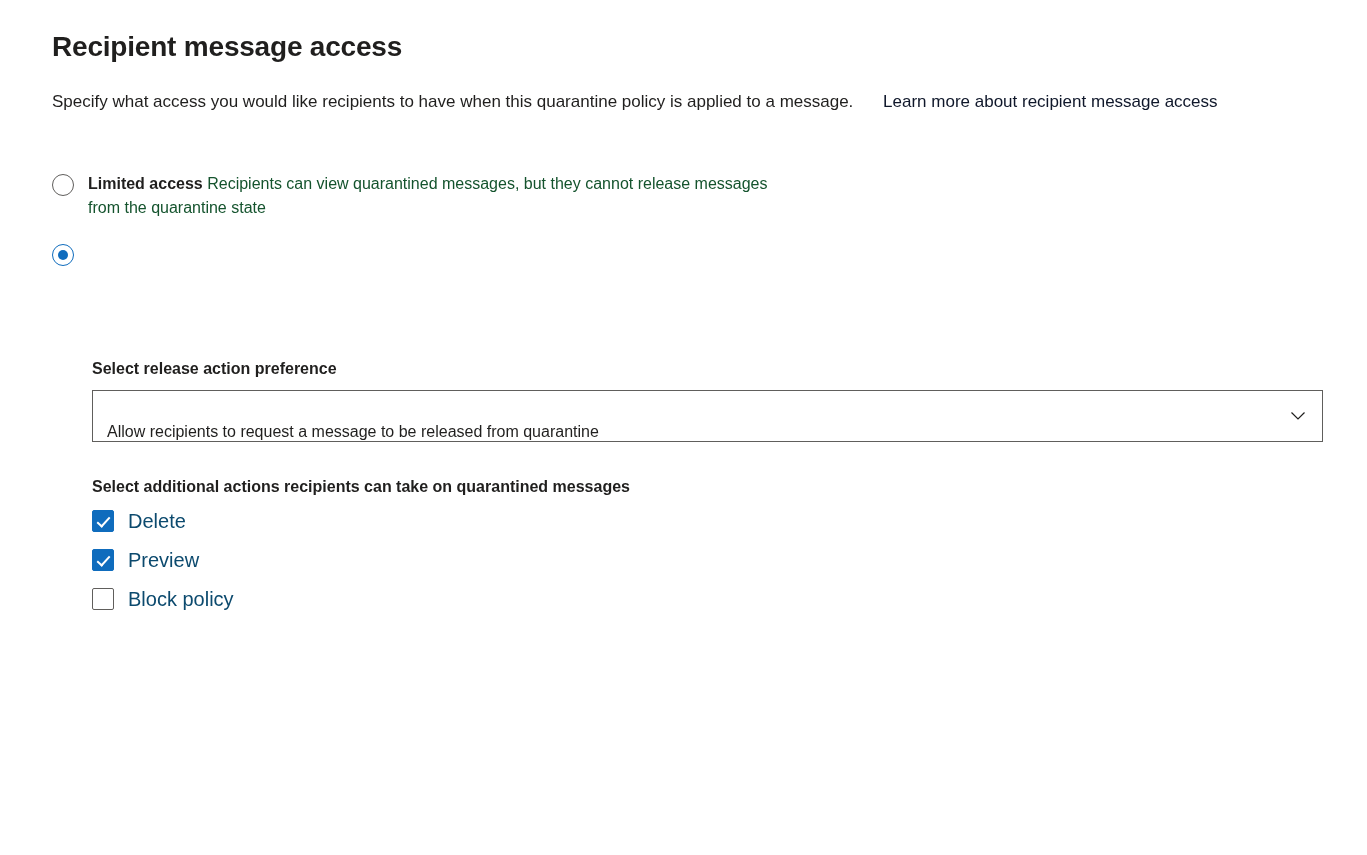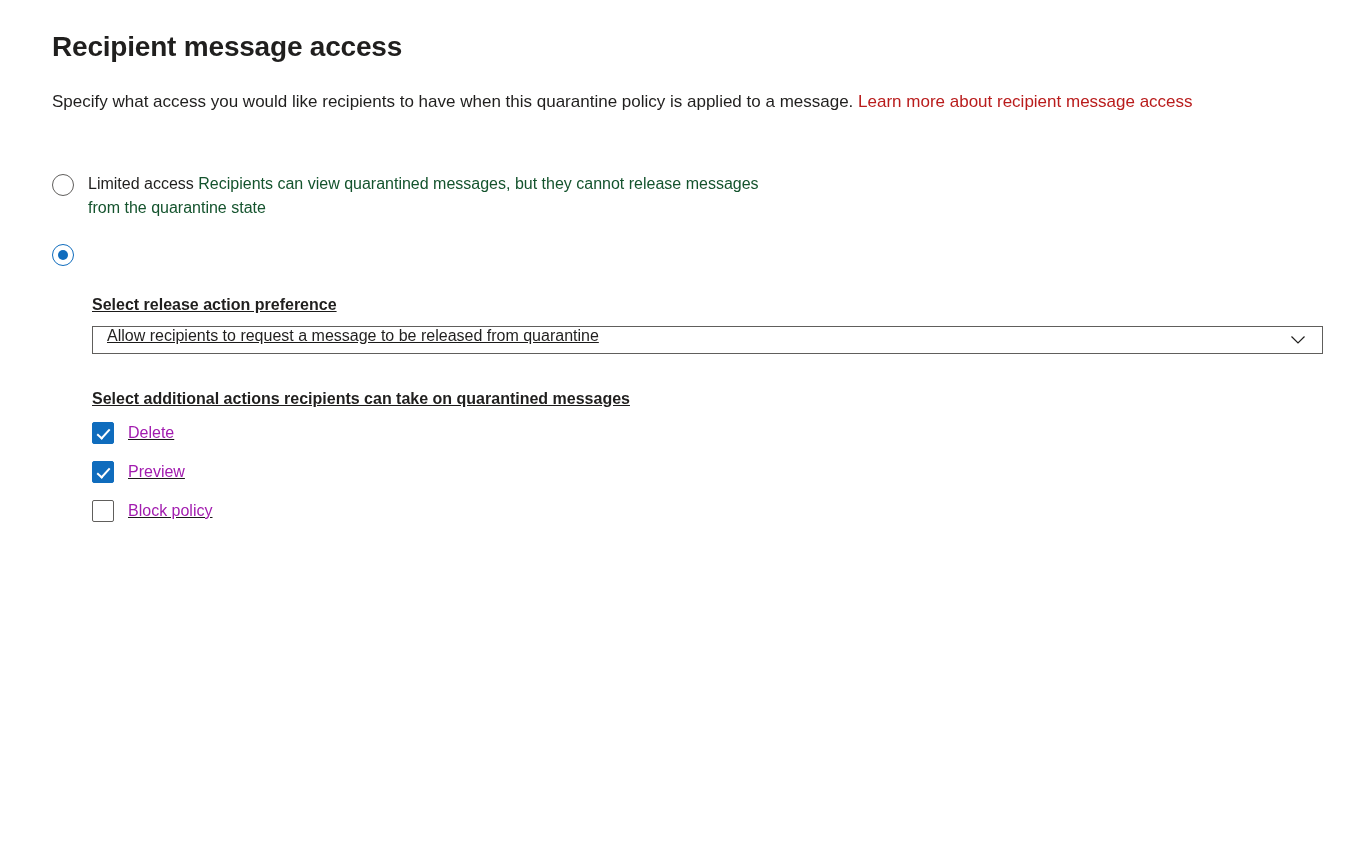--- a/index.html
+++ b/index.html
@@ -30,23 +30,24 @@
     line-height: 1.2;
   }
   .intro {
     font-size: 17px;
     line-height: 28px;
     color: #201f1e;
     max-width: 1275px;
     margin: 0 0 56px 0;
   }
   .link {
-    color: #b91c1c;
+    color: #0f172a;
     text-decoration: none;
     cursor: pointer;
+    margin-left: 25px;
   }
 
   .field-label {
     font-size: 16px;
     font-weight: bold;
     color: #201f1e;
     margin-bottom: 14px;
   }
   .req {
     color: #a4262c;
@@ -86,53 +87,52 @@
     width: 10px;
     height: 10px;
     margin-left: -5px;
     margin-top: -5px;
     border-radius: 50%;
     background: #0f6cbd;
   }
   .radio-texts { display: block; }
   .radio-title {
     font-size: 16px;
-    font-weight: normal;
+    font-weight: bold;
     color: #201f1e;
     line-height: 22px;
     margin-bottom: 2px;
   }
   .radio-desc {
     font-size: 16px;
     color: #14532d;
     line-height: 24px;
     font-weight: normal;
     white-space: pre-line;
   }
 
   .advanced-block {
-    margin-top: 30px;
+    margin-top: 94px;
     margin-left: 40px;
-    text-decoration: underline;
   }
   .sub-label {
     font-size: 16px;
     font-weight: bold;
     color: #201f1e;
     margin-bottom: 12px;
   }
   .dropdown {
     position: relative;
     box-sizing: border-box;
     width: 1231px;
-    height: 28px;
+    height: 52px;
     border: 1px solid #605e5c;
     background: #ffffff;
     display: flex;
-    align-items: flex-start;
+    align-items: flex-end;
     padding: 0 14px;
     font-size: 16px;
     color: #201f1e;
     cursor: pointer;
     margin-bottom: 36px;
   }
   .dropdown .chev {
     position: absolute;
     right: 16px;
     top: 50%;
@@ -170,22 +170,22 @@
     position: absolute;
     left: 7px;
     top: 3px;
     width: 5px;
     height: 11px;
     border: solid #ffffff;
     border-width: 0 2.2px 2.2px 0;
     transform: rotate(42deg);
   }
   .check-label {
-    font-size: 16px;
-    color: #a21caf;
+    font-size: 20px;
+    color: #0c4a6e;
     line-height: 22px;
   }
 </style>
 </head>
 <body>
 
 <div class="page">
 
   <h1 class="page-title">Recipient message access</h1>
 

